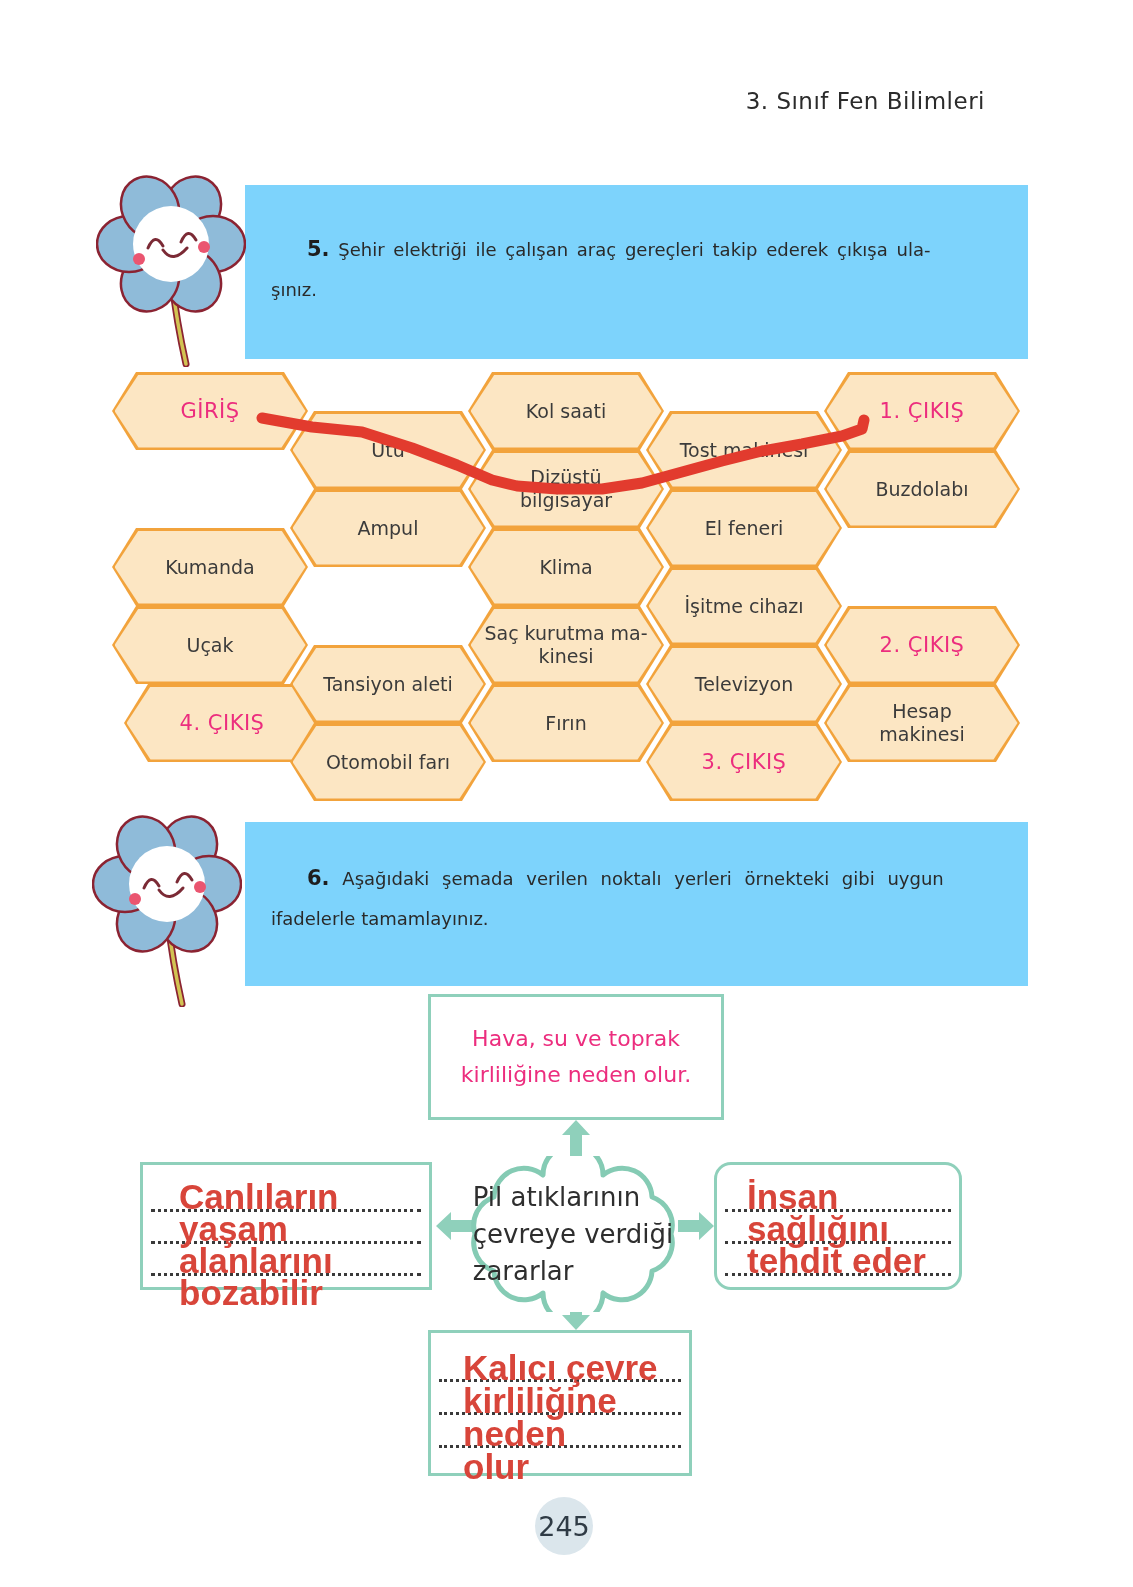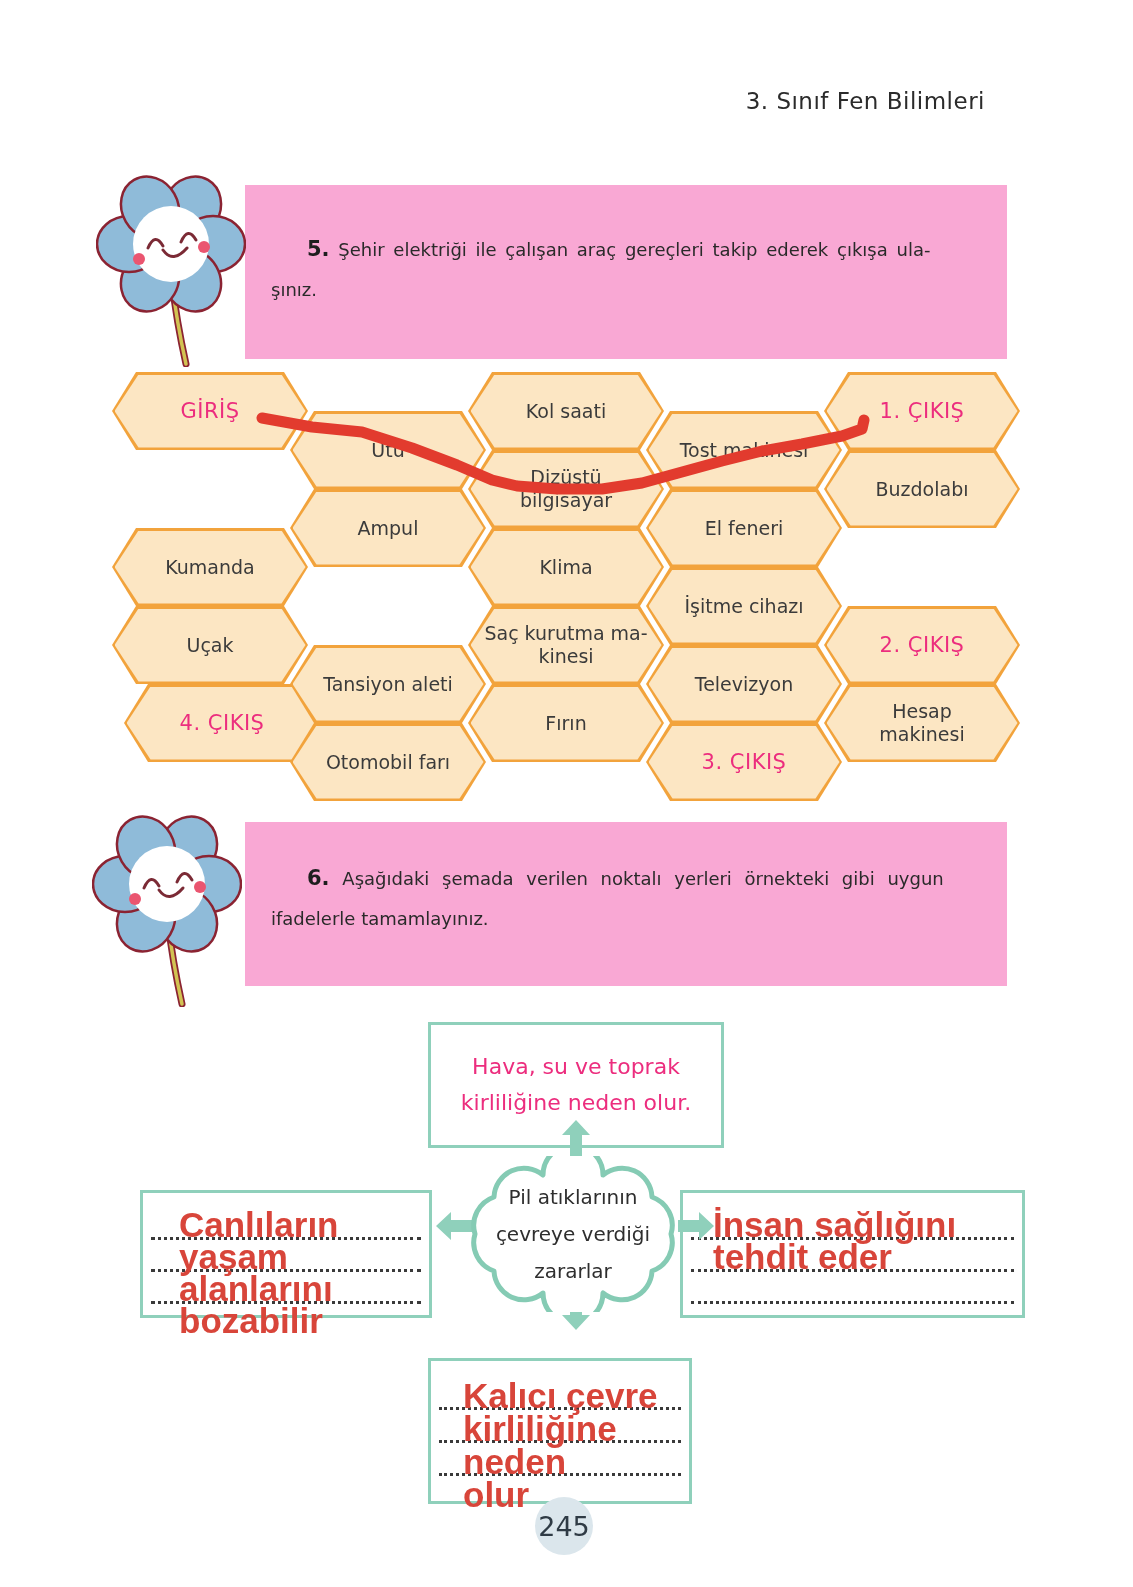--- a/index.html
+++ b/index.html
@@ -3,21 +3,21 @@
 <meta charset="utf-8">
 <style>
   html,body{margin:0;padding:0;}
   body{
     width:1133px;height:1587px;position:relative;background:#ffffff;
     font-family:"DejaVu Sans",sans-serif;overflow:hidden;color:#2f2f2f;
   }
   
   .hdr{position:absolute;top:88px;right:148px;font-size:23px;color:#2b2b2b;letter-spacing:.5px;}
   
-  .qbox{position:absolute;background:#f9a8d4;}
+  .qbox{position:absolute;background:#7dd3fc;padding-left:21px;}
   .qbox-5{left:245px;top:185px;width:762px;height:174px;}
   .qbox-6{left:245px;top:822px;width:762px;height:164px;}
   .qtext{position:absolute;left:26px;right:18px;font-size:18px;line-height:40px;color:#2a2a2a;}
   .qtext .qnum{font-size:21px;font-weight:bold;color:#1e1e1e;}
   .q5t{top:44px;}
   .q6t{top:36px;}
   .qline1{display:block;text-indent:36px;word-spacing:3px;white-space:nowrap;}
   .q6 .qline1{word-spacing:7px;}
   .qline2{display:block;text-indent:0;}
   
@@ -28,33 +28,33 @@
   .grid{position:absolute;left:112px;top:372px;width:908px;height:430px;}
   .hex{position:absolute;width:196px;height:78px;}
   .hex-b,.hex-f{position:absolute;clip-path:polygon(0% 50%,24px 0%,calc(100% - 24px) 0%,100% 50%,calc(100% - 24px) 100%,24px 100%);}
   .hex-b{inset:0;background:#f2a33c;}
   .hex-f{inset:2.5px;background:#fce6c3;}
   .hex-t{position:absolute;inset:0;display:flex;align-items:center;justify-content:center;
     text-align:center;font-size:19px;line-height:23px;color:#3b3b3b;white-space:pre-line;padding:0 16px;}
   .hex-t.exit{color:#ec2d7e;font-size:21px;letter-spacing:.5px;}
   .pen{position:absolute;left:0;top:0;z-index:5;}
   
-  .tealbox{position:absolute;background:#ffffff;border:3px solid #8fd0bb;box-sizing:border-box;margin-top:28px;}
+  .tealbox{position:absolute;background:#ffffff;border:3px solid #8fd0bb;box-sizing:border-box;}
   .box-top{left:428px;top:994px;width:296px;height:126px;}
   .box-left{left:140px;top:1162px;width:292px;height:128px;}
-  .box-right{left:680px;top:1162px;width:345px;height:128px;}
+  .box-right{left:714px;top:1162px;width:248px;height:128px;border-radius:17px;}
   .box-bottom{left:428px;top:1330px;width:264px;height:146px;}
   .pink-answer{position:absolute;inset:0;padding-top:24px;text-align:center;color:#ec2d7e;
     font-size:22px;line-height:36px;white-space:pre-line;}
   .dotline{position:absolute;left:8px;right:8px;height:0;border-bottom:3px dotted #3a3a3a;}
   .red-ans{position:absolute;font-family:"Liberation Sans",sans-serif;font-weight:bold;
     color:#d8453a;font-size:35px;line-height:32px;white-space:pre-line;z-index:3;}
   .cloud-wrap{position:absolute;left:463px;top:1156px;width:220px;height:156px;z-index:2;}
   .cloud-text{position:absolute;inset:0;display:flex;align-items:center;justify-content:center;
-    text-align:center;font-size:20px;line-height:37px;color:#2e2e2e;white-space:pre-line;}
+    font-size:26px;line-height:37px;color:#2e2e2e;white-space:pre-line;}
   .arrow{position:absolute;z-index:1;}
   
   .pagenum{position:absolute;left:535px;top:1497px;width:58px;height:58px;border-radius:50%;
     background:#dbe6ec;display:flex;align-items:center;justify-content:center;
     font-size:27px;color:#2f3b45;}
 </style>
 </head>
 <body>
 
 <div class="hdr">3. Sınıf Fen Bilimleri</div>

